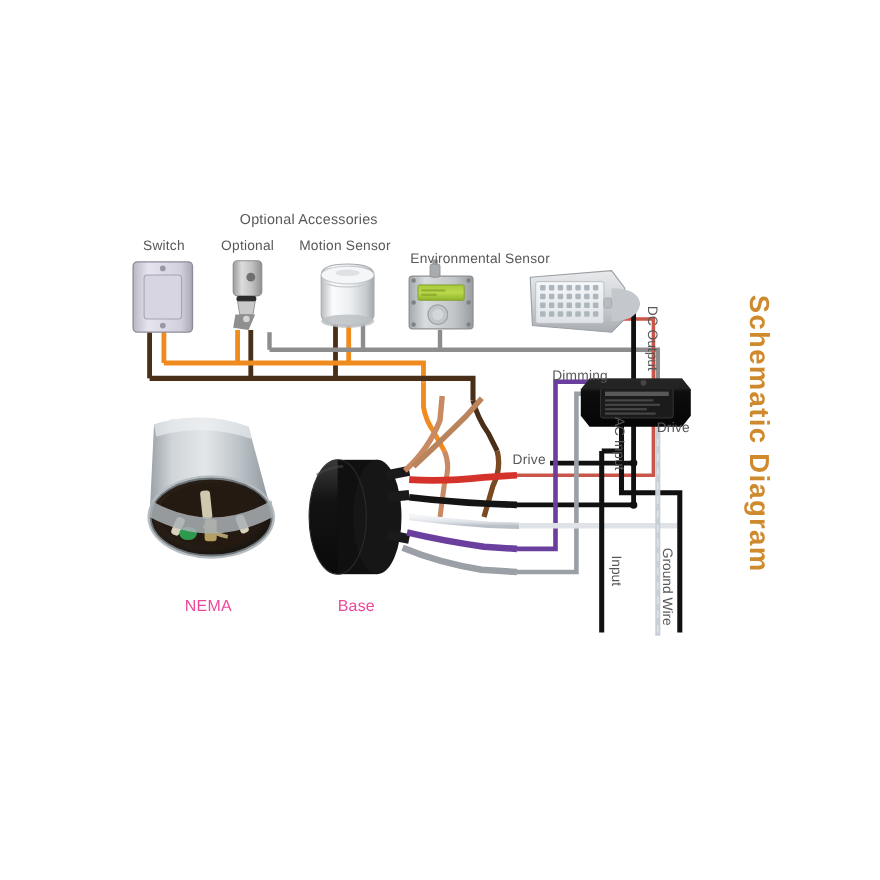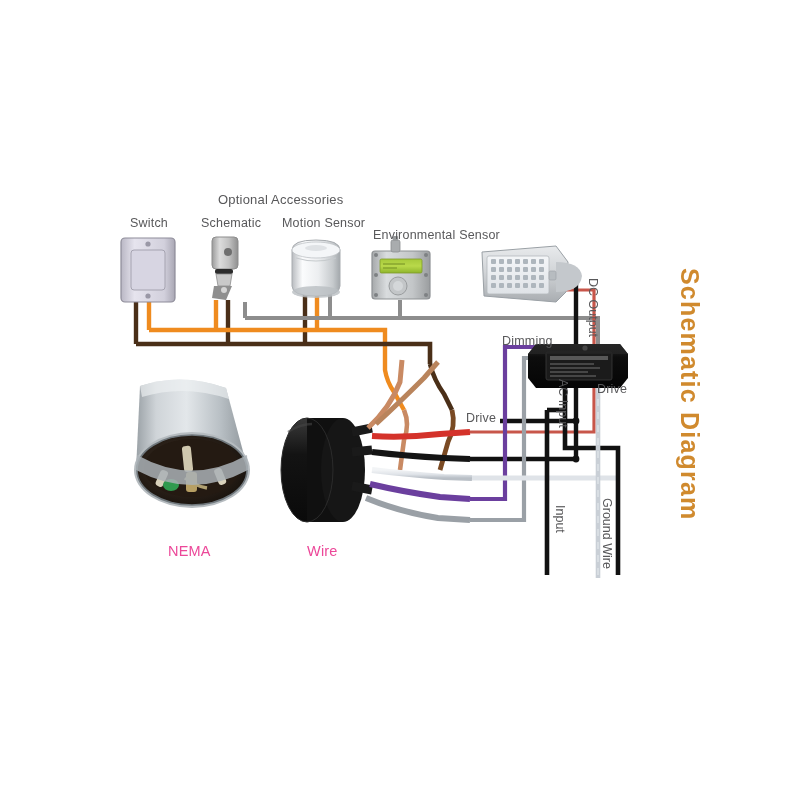--- a/index.html
+++ b/index.html
@@ -317,29 +317,29 @@
           <circle cx="426" cy="275" r="2"></circle>
       </g>
     </g>
 
   </svg>
 
   <div class="lbl big" style="left:218px; top:192px;">Optional Accessories</div>
 
   <div class="lbl" style="left:130px; top:216px;">Switch</div>
 
-  <div class="lbl" style="left:201px; top:216px;">Schematic</div>
-
-  <div class="lbl" style="left:282px; top:216px;">Motion Sensor</div>
+  <div class="lbl" style="left:201px; top:216px;">Optional</div>
+
+  <div class="lbl" style="left:272px; top:216px;">Motion Sensor</div>
 
   <div class="lbl" style="left:373px; top:228px;text-align:center;">Environmental Sensor</div>
 
   <div class="lbl part" style="left:168px; top:543px;">NEMA</div>
 
-  <div class="lbl part" style="left:307px; top:543px;">Wire</div>
+  <div class="lbl part" style="left:307px; top:543px;">Base</div>
 
   <div class="vlbl" style="left:586px; top:278px;">DC Output</div>
 
   <div class="lbl" style="left:502px; top:334px;">Dimming</div>
 
   <div class="lbl" style="left:597px; top:382px;">Drive</div>
 
   <div class="vlbl" style="left:556px; top:379px;">AC Input</div>
 
   <div class="lbl" style="left:466px; top:411px;">Drive</div>

